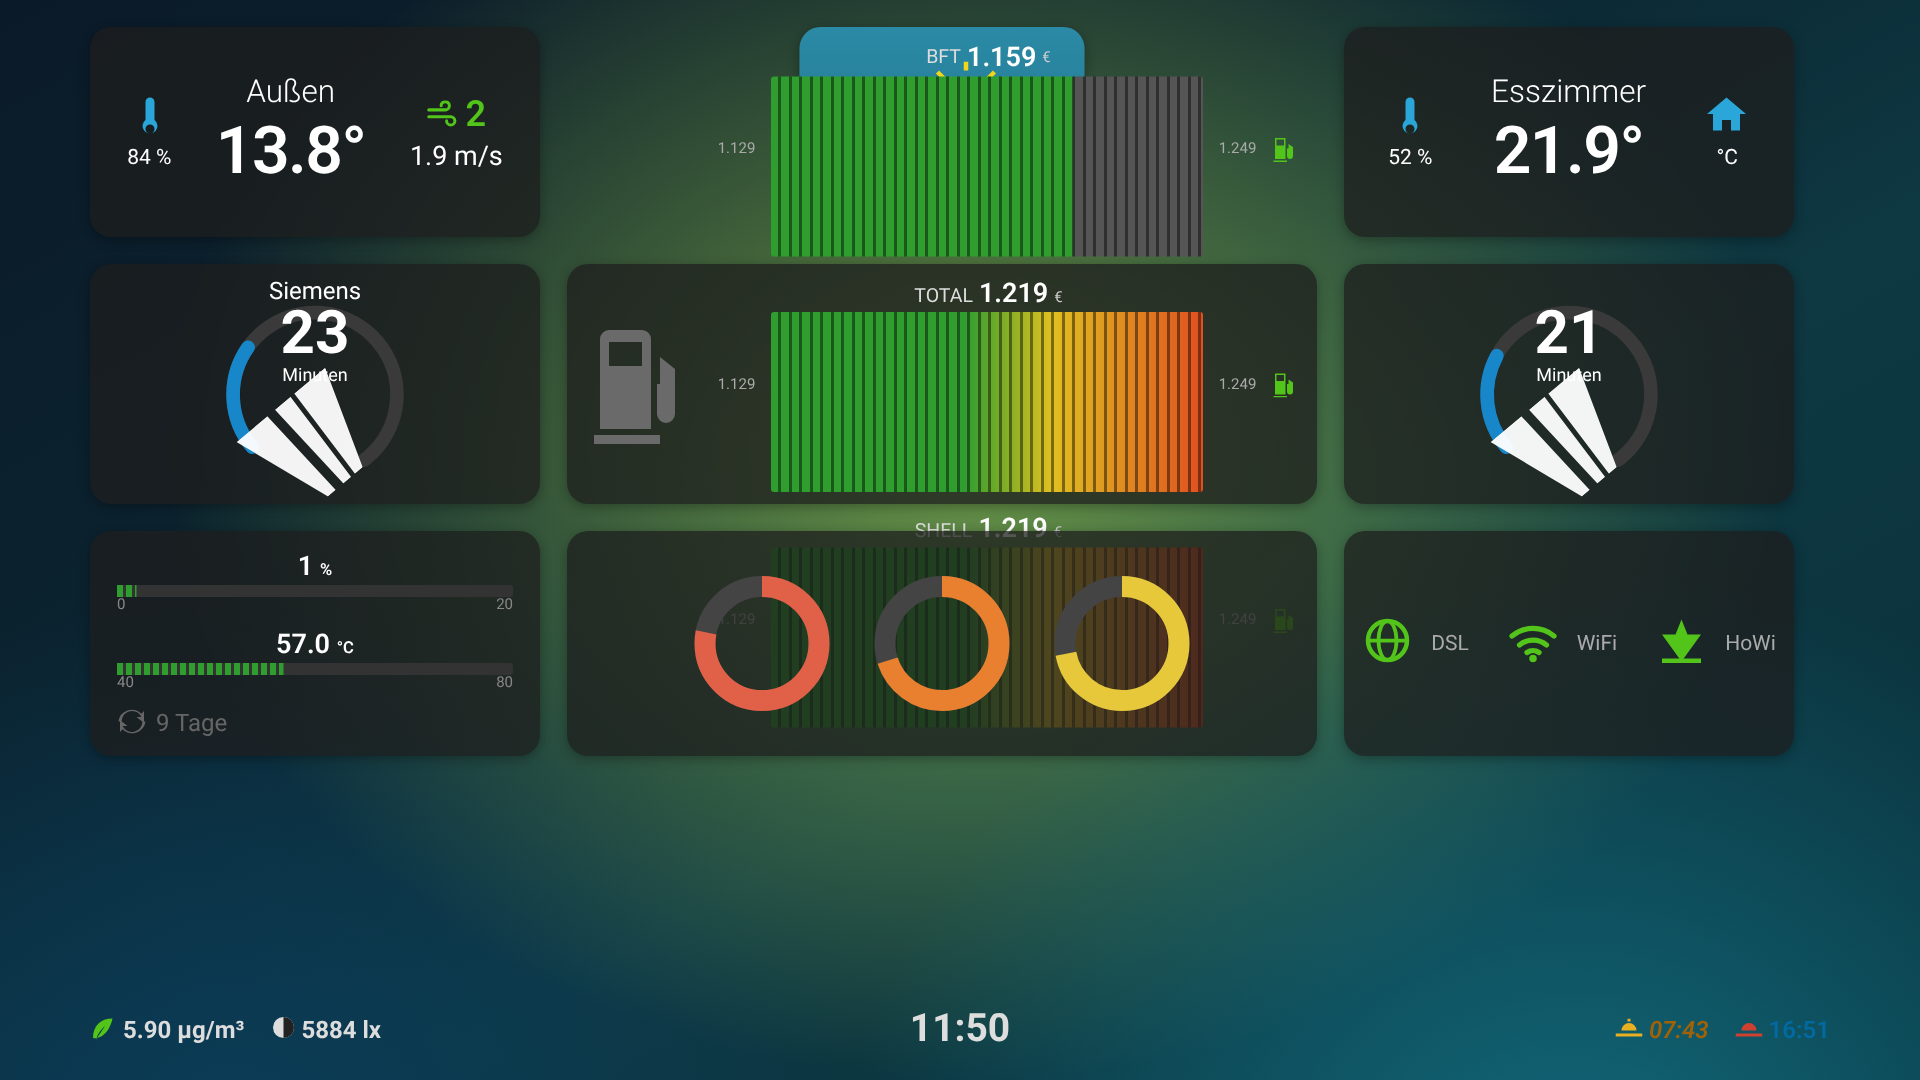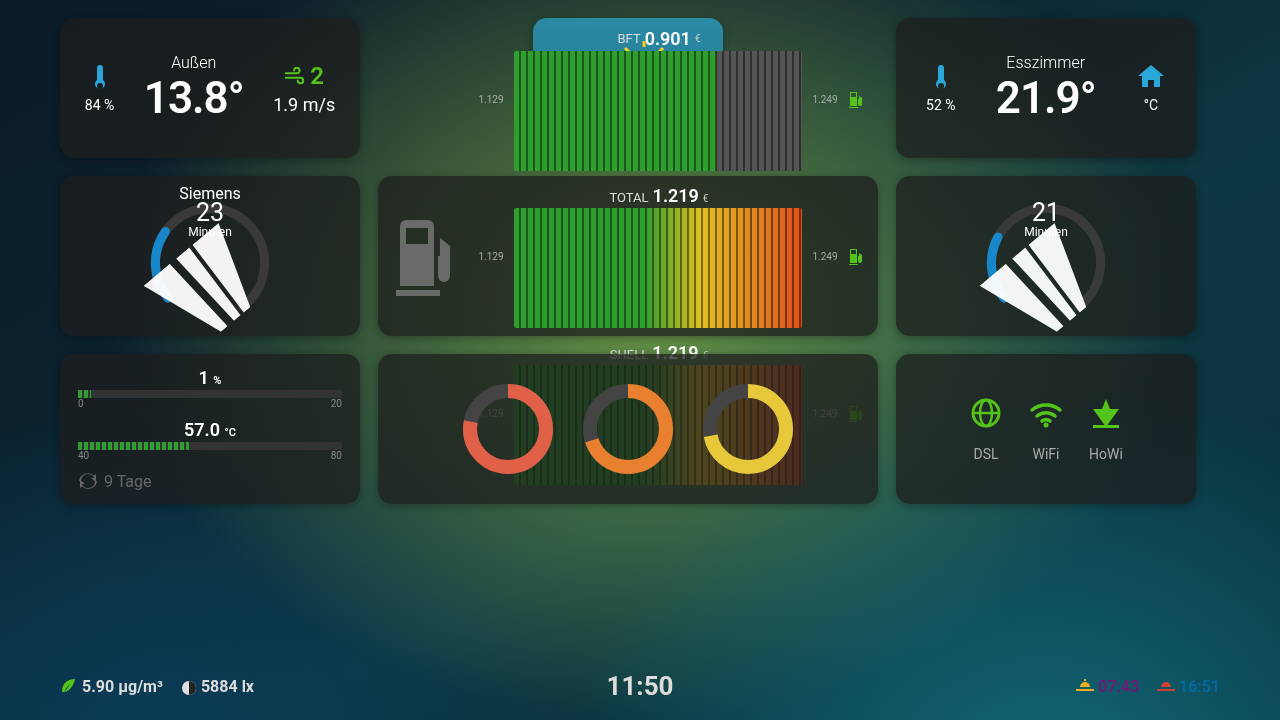--- a/index.html
+++ b/index.html
@@ -29,32 +29,32 @@
     align-items: center;
     justify-content: center;
     box-shadow: 0 2px 8px rgba(0,0,0,.3);
   }
   .card.weather-top { flex-direction: column; }
   .card.teal { background: linear-gradient(#2b8aa6,#1e6e85); }
   
   .temp-card { display:flex; align-items:center; justify-content:space-around; padding:0 10px; }
   .temp-side { display:flex; flex-direction:column; align-items:center; gap:4px; font-size:14px; }
   .temp-main { display:flex; flex-direction:column; align-items:center; }
-  .temp-label { font-size:16px; font-weight:300; }
+  .temp-label { font-size:21px; font-weight:300; }
   .temp-value { font-size:44px; font-weight:600; letter-spacing:-1px; }
   .wind-num { color:#52c41a; font-size:24px; font-weight:600; }
   .wind-sub { font-size:18px; }
   .home-unit { font-size:14px; margin-top:4px; }
   
   .gauge-card { flex-direction:column; }
   .gauge-title { position:absolute; top:8px; width:100%; text-align:center; font-size:16px; }
   .gauge-wrap { position:relative; width:130px; height:130px; margin-top:14px; }
   .gauge-wrap svg { width:100%; height:100%; transform:rotate(-220deg); }
   .gauge-center { position:absolute; top:0; left:0; width:100%; height:100%; display:flex; flex-direction:column; align-items:center; justify-content:center; }
-  .gauge-num { font-size:25px; font-weight:400; }
+  .gauge-num { font-size:40px; font-weight:700; }
   .gauge-unit { font-size:12px; margin-top:-2px; }
   .road-icon { margin-top:4px; }
   
   .fuel-card { justify-content:flex-start; padding:10px 14px; gap:14px; }
   .fuel-rows { flex:1; display:flex; flex-direction:column; gap:14px; }
   .fuel-row { display:flex; align-items:center; gap:8px; font-size:13px; }
   .fuel-min,.fuel-max { font-size:10px; color:#aaa; width:30px; text-align:center; }
   .fuel-name { font-size:13px; color:#ddd; margin-left:2px; }
   .fuel-price { font-size:18px; font-weight:600; }
   .fuel-cur { font-size:10px; color:#ccc; }
@@ -68,31 +68,31 @@
   .bl-bar { height:8px; background:#333; border-radius:2px; position:relative; margin-top:2px; }
   .bl-bar-fill { position:absolute; left:0; top:0; bottom:0; background:repeating-linear-gradient(90deg,#2f9e2f 0 4px, transparent 4px 6px); }
   .bl-scale { display:flex; justify-content:space-between; font-size:10px; color:#888; }
   .bl-big { font-size:18px; font-weight:600; color:#fff; text-align:center; margin-bottom:2px; }
   .bl-days { color:#666; display:flex; align-items:center; gap:6px; margin-top:auto; }
   
   .rings-card { gap:20px; }
   .ring { width:100px; height:100px; }
   
   .net-card { gap:26px; }
-  .net-item { display:flex; flex-direction:column; align-items:center; gap:12px; color:#52c41a;justify-content:space-between; }
+  .net-item { display:flex; align-items:center; gap:12px; color:#52c41a;justify-content:space-between; }
   .net-item span { color:#aaa; font-size:14px; }
   
   .footer {
     position:absolute; left:60px; right:60px; bottom:14px; height:40px;
     display:flex; align-items:center; color:#ddd; font-size:16px;
   }
   .footer .left { display:flex; gap:18px; align-items:center; }
   .footer .center { position:absolute; left:0; right:0; text-align:center; font-size:26px; font-weight:700; pointer-events:none; }
   .footer .right { margin-left:auto; display:flex; gap:18px; align-items:center; font-weight:600; }
-  .sunrise { color:#701a75; }
+  .sunrise { color:#a16207;font-style:italic; }
   .sunset { color:#0369a1; }
   .accent-blue { color:#2aa7d8; }
   .accent-green { color:#52c41a; }
 </style>
 </head>
 <body>
 
 <div class="grid">
 
   <div style="grid-column:1 / span 1; display:flex; gap:0;">
@@ -175,21 +175,21 @@
     <svg width="70" height="80" viewBox="0 0 70 80">
         <path fill="#6a6a6a" d="M8 10a6 6 0 0 1 6-6h22a6 6 0 0 1 6 6v60H8zM14 12v16h22V12zm34 10 10 8v30a6 6 0 0 1-12 0V40h2V30zM4 74h44v6H4z"></path>
       </svg>
     <div class="fuel-rows">
 
     <div class="fuel-row">
           <span class="fuel-min">1.129</span>
           <div style="flex:1;display:flex;flex-direction:column;align-items:center;gap:2px;">
             <div style="display:flex;align-items:center;gap:4px;">
               <span class="fuel-name">BFT</span> 
-              <span class="fuel-price">0.901</span> 
+              <span class="fuel-price">1.159</span> 
               <span class="fuel-cur">€</span>
             </div>
             <div class="fuel-bar short" style="width:100%"></div>
           </div>
           <span class="fuel-max">1.249</span>
           <svg class="pump-mini" width="16" height="18" viewBox="0 0 16 18">
             <path fill="#52c41a" d="M2 2h7v14H2zm1 1v4h5V3zm8 3 3 2v6a2 2 0 0 1-4 0V9h1zM1 17h9v1H1z"></path>
           </svg>
         </div>
         <div class="fuel-row">
@@ -315,21 +315,21 @@
 </div>
 
 <div class="footer">
   <div class="left">
     <span style="display:flex;align-items:center;gap:4px;">
       <svg width="18" height="18" viewBox="0 0 18 18">
           <path fill="#52c41a" d="M15 2C7 2 2 7 2 15c0 0 4 1 8-3s5-10 5-10zM4 16c2-6 6-9 6-9"></path>
         </svg>
       <b>5.90 µg/m³</b>
     </span>
-    <span style="display:flex;align-items:flex-end;gap:4px;">
+    <span style="display:flex;align-items:flex-start;gap:4px;">
       <svg width="16" height="16" viewBox="0 0 16 16">
           <circle cx="8" cy="8" r="7" fill="#ddd"></circle>
           <path fill="#222" d="M8 1a7 7 0 0 1 0 14z"></path>
         </svg>
       <b>5884 lx</b>
     </span>
   </div>
   <div class="center">11:50</div>
   <div class="right">
     <span class="sunrise" style="display:flex;align-items:center;gap:4px;">

